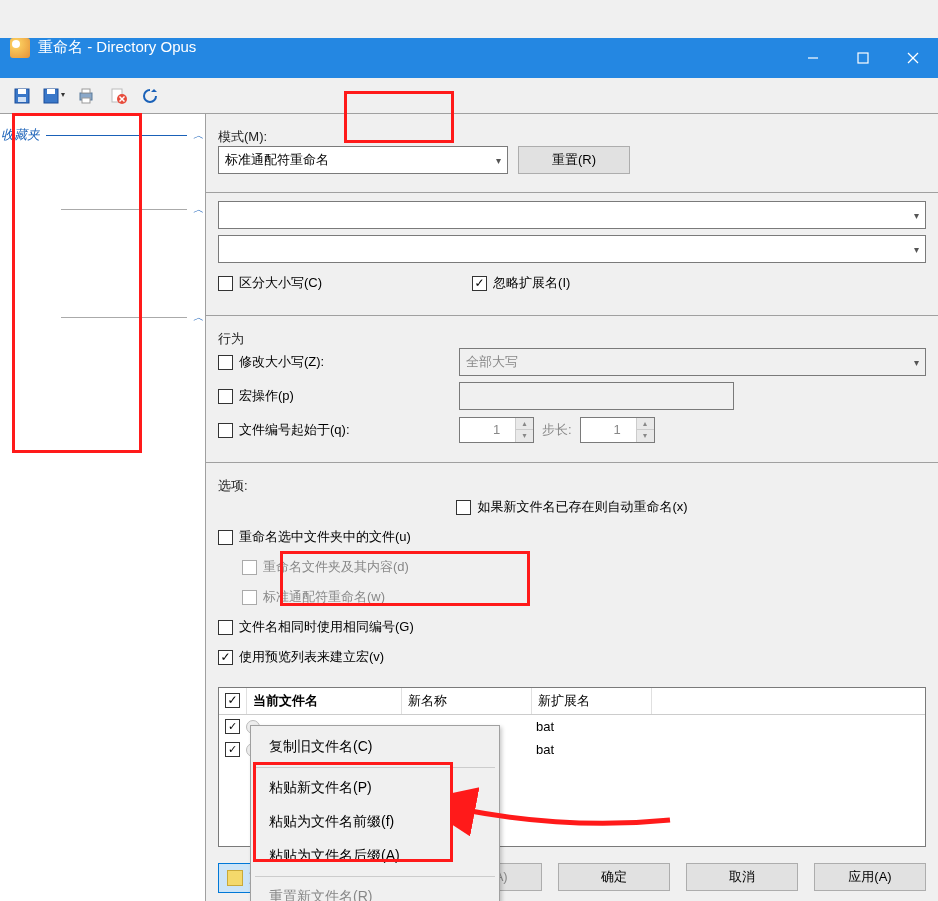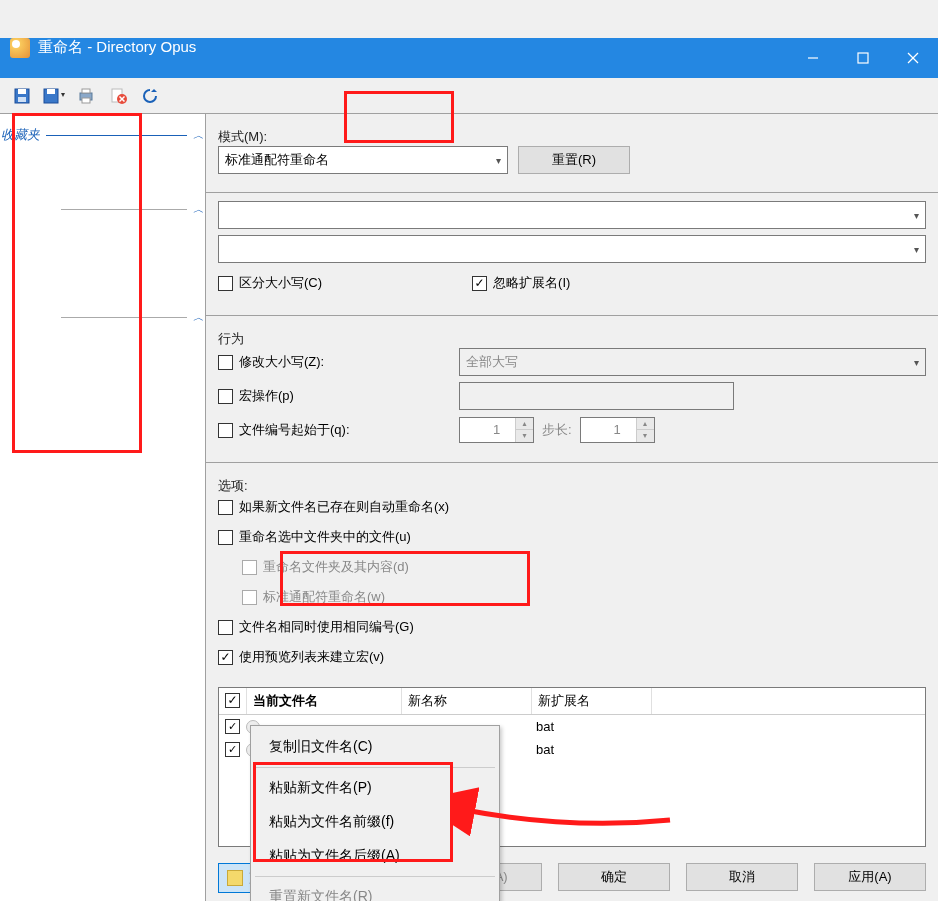--- a/index.html
+++ b/index.html
@@ -225,21 +225,21 @@
             <div class="sbtn up">▴</div>
             <div class="sbtn down">▾</div>
           </div>
         </div>
       </div>
     </div>
 
     <div class="section nb">
       <div class="lbl-col">选项:</div>
       <div class="fld-col">
-        <div class="row" style="min-height:24px;">
+        <div class="row" style="min-height:24px;justify-content:center;">
             <span class="cb"></span>
             <span>如果新文件名已存在则自动重命名(x)</span>
           </div>
         <div class="row" style="min-height:24px;">
             <span class="cb"></span>
             <span>重命名选中文件夹中的文件(u)</span>
           </div>
         <div class="row" style="min-height:24px; padding-left:24px;">
             <span class="cb dis"></span>
             <span class="disabled-txt">重命名文件夹及其内容(d)</span>

